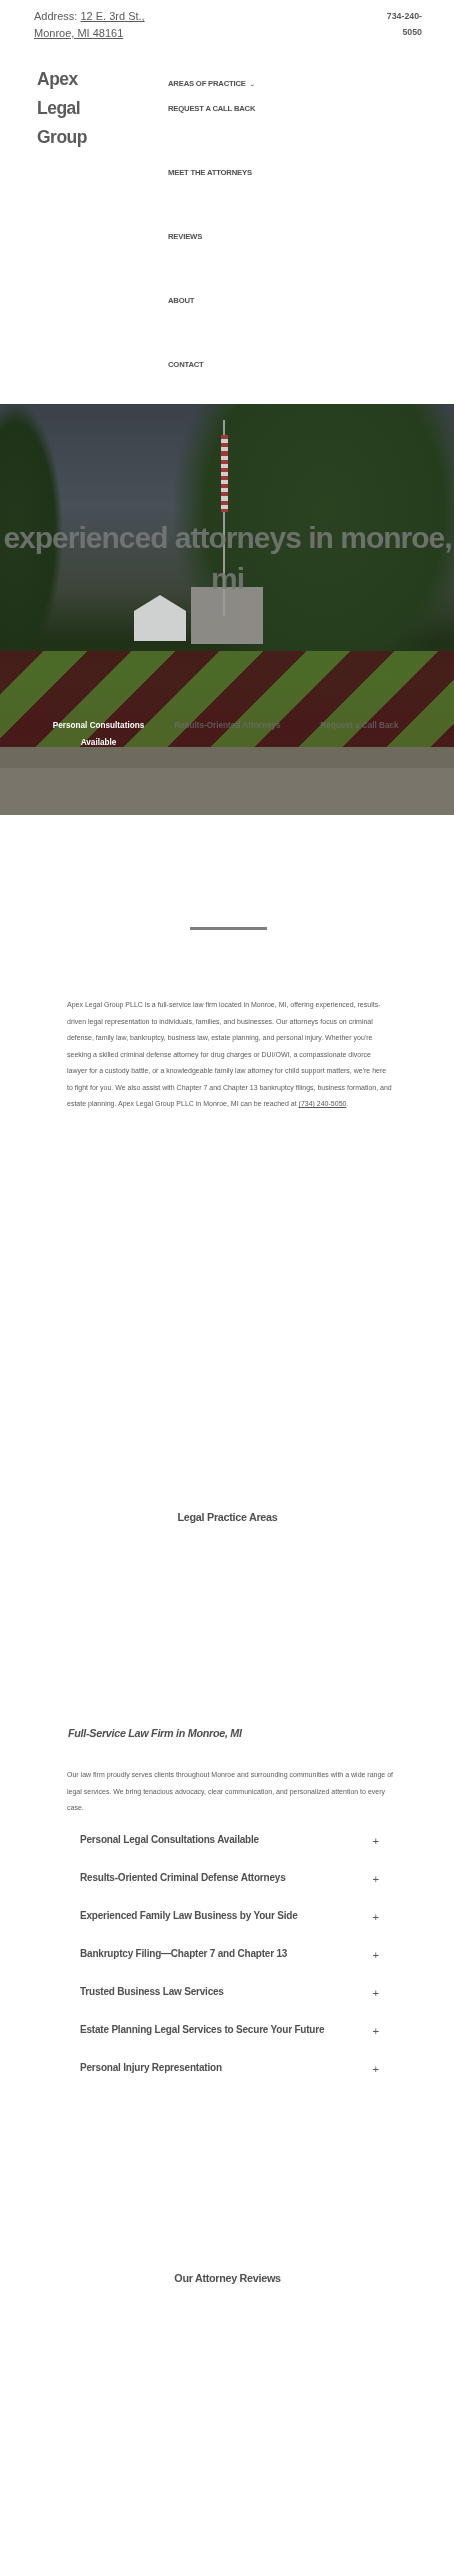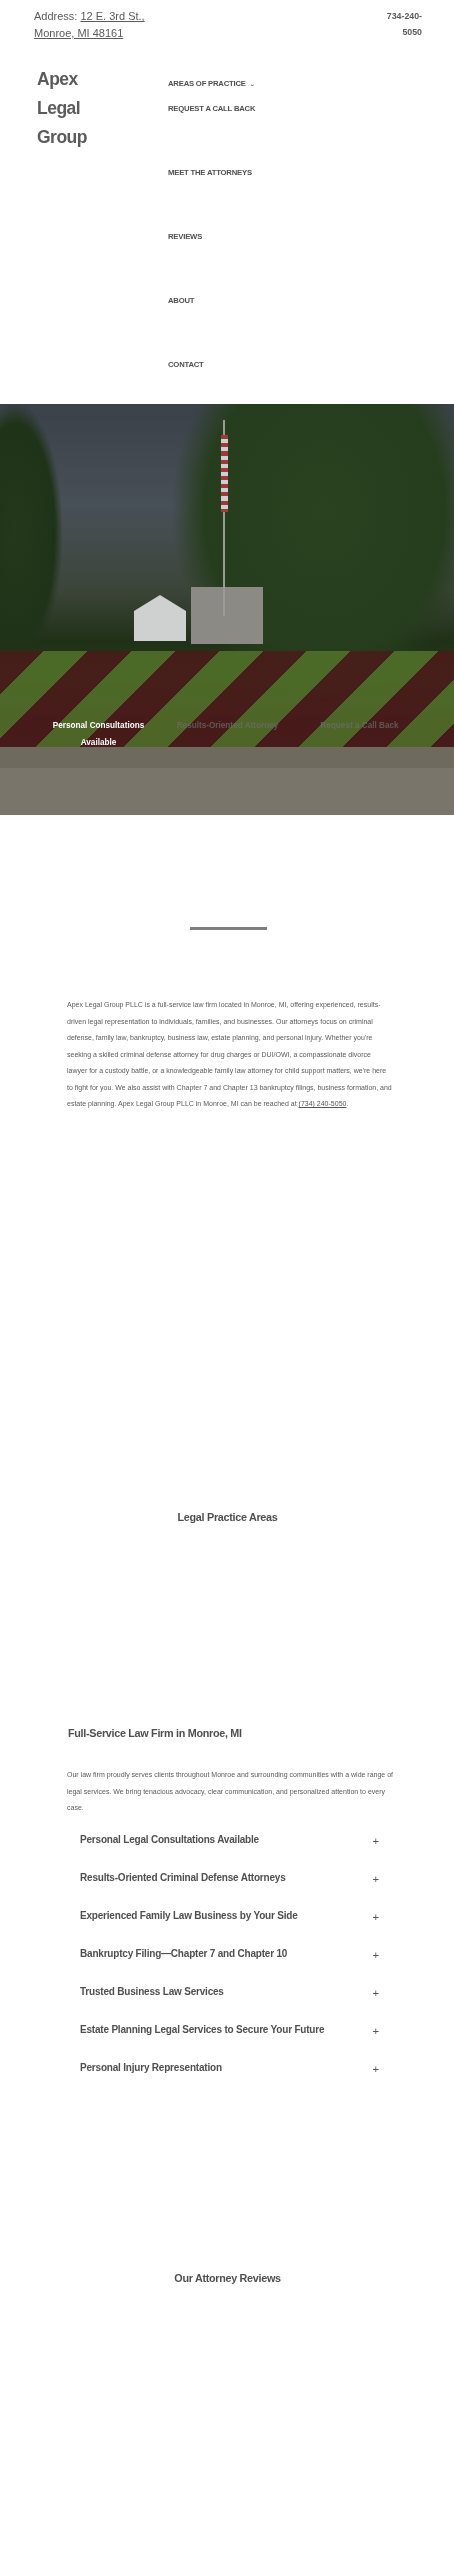--- a/index.html
+++ b/index.html
@@ -57,21 +57,21 @@
     
     .intro { position: absolute; left: 67px; top: 997px; width: 325px; font-size: 7px; line-height: 16.5px; color: #5a5a5a; font-stretch: condensed; }
     .intro a { text-decoration: underline; }
 
     
     .section-title { position: absolute; left: 0; width: 455px; text-align: center; font-size: 10.8px; font-weight: bold; color: #4f4f4f; letter-spacing: -0.3px; }
     .pa-title { top: 1511px; }
     .reviews-title { top: 2272px; }
 
     
-    .fs-title { position: absolute; left: 68px; top: 1727px; font-size: 10.8px; font-weight: bold; color: #4f4f4f; letter-spacing: -0.3px; }
+    .fs-title { position: absolute; left: 68px; top: 1727px; font-size: 10.8px; font-weight: bold; color: #4f4f4f; letter-spacing: -0.3px; font-style: italic; }
     .fs-body { position: absolute; left: 67px; top: 1767px; width: 330px; font-size: 7px; line-height: 16.5px; color: #5a5a5a; }
     .accordion { position: absolute; left: 80px; top: 1832px; width: 299px; }
     .acc-item { height: 38px; position: relative; display: block; }
     .acc-item .acc-label { font-size: 10px; font-weight: bold; color: #4f4f4f; letter-spacing: -0.2px; line-height: 16.5px; }
     .acc-item .plus { position: absolute; right: 0; top: 4.1px; font-size: 11.3px; color: #555; font-weight: normal; line-height: 11.3px; }
   </style>
 </head>
 <body>
 
 <div class="topbar">
@@ -96,41 +96,42 @@
 <section class="hero">
   <div class="tree-l"></div>
   <div class="tree-r"></div>
   <div class="house"></div>
   <div class="monument"></div>
   <div class="flagpole"></div>
   <div class="flag"></div>
   <div class="flowerbed"></div>
   <div class="curb"></div>
   <div class="sidewalk"></div>
+  <h1 class="headline">experienced attorneys in monroe, mi</h1>
   <div class="hero-tabs">
     <div class="hero-tab active">Personal Consultations Available</div>
-    <div class="hero-tab t2">Results-Oriented Attorney</div>
+    <div class="hero-tab t2">Results-Oriented Attorneys</div>
     <div class="hero-tab t3">Request a Call Back</div>
   </div>
 </section>
 
 <div class="short-divider"></div>
 
 <p class="intro">
   <span>Apex Legal Group PLLC is a full-service law firm located in Monroe, MI, offering experienced, results-driven legal representation to individuals, families, and businesses. Our attorneys focus on criminal defense, family law, bankruptcy, business law, estate planning, and personal injury. Whether you're seeking a skilled criminal defense attorney for drug charges or DUI/OWI, a compassionate divorce lawyer for a custody battle, or a knowledgeable family law attorney for child support matters, we're here to fight for you. We also assist with Chapter 7 and Chapter 13 bankruptcy filings, business formation, and estate planning. Apex Legal Group PLLC in Monroe, MI can be reached at </span><a href="#">(734) 240-5050</a><span>.</span>
 </p>
 
 <h2 class="section-title pa-title">Legal Practice Areas</h2>
 
 <h2 class="fs-title">Full-Service Law Firm in Monroe, MI</h2>
 <p class="fs-body">Our law firm proudly serves clients throughout Monroe and surrounding communities with a wide range of legal services. We bring tenacious advocacy, clear communication, and personalized attention to every case.</p>
 <div class="accordion">
   <div class="acc-item"><span class="acc-label">Personal Legal Consultations Available</span><span class="plus">+</span></div>
   <div class="acc-item"><span class="acc-label">Results-Oriented Criminal Defense Attorneys</span><span class="plus">+</span></div>
   <div class="acc-item"><span class="acc-label">Experienced Family Law Business by Your Side</span><span class="plus">+</span></div>
-  <div class="acc-item"><span class="acc-label">Bankruptcy Filing—Chapter 7 and Chapter 10</span><span class="plus">+</span></div>
+  <div class="acc-item"><span class="acc-label">Bankruptcy Filing—Chapter 7 and Chapter 13</span><span class="plus">+</span></div>
   <div class="acc-item"><span class="acc-label">Trusted Business Law Services</span><span class="plus">+</span></div>
   <div class="acc-item"><span class="acc-label">Estate Planning Legal Services to Secure Your Future</span><span class="plus">+</span></div>
   <div class="acc-item"><span class="acc-label">Personal Injury Representation</span><span class="plus">+</span></div>
 </div>
 
 <h2 class="section-title reviews-title">Our Attorney Reviews</h2>
 
 
 </body></html>

